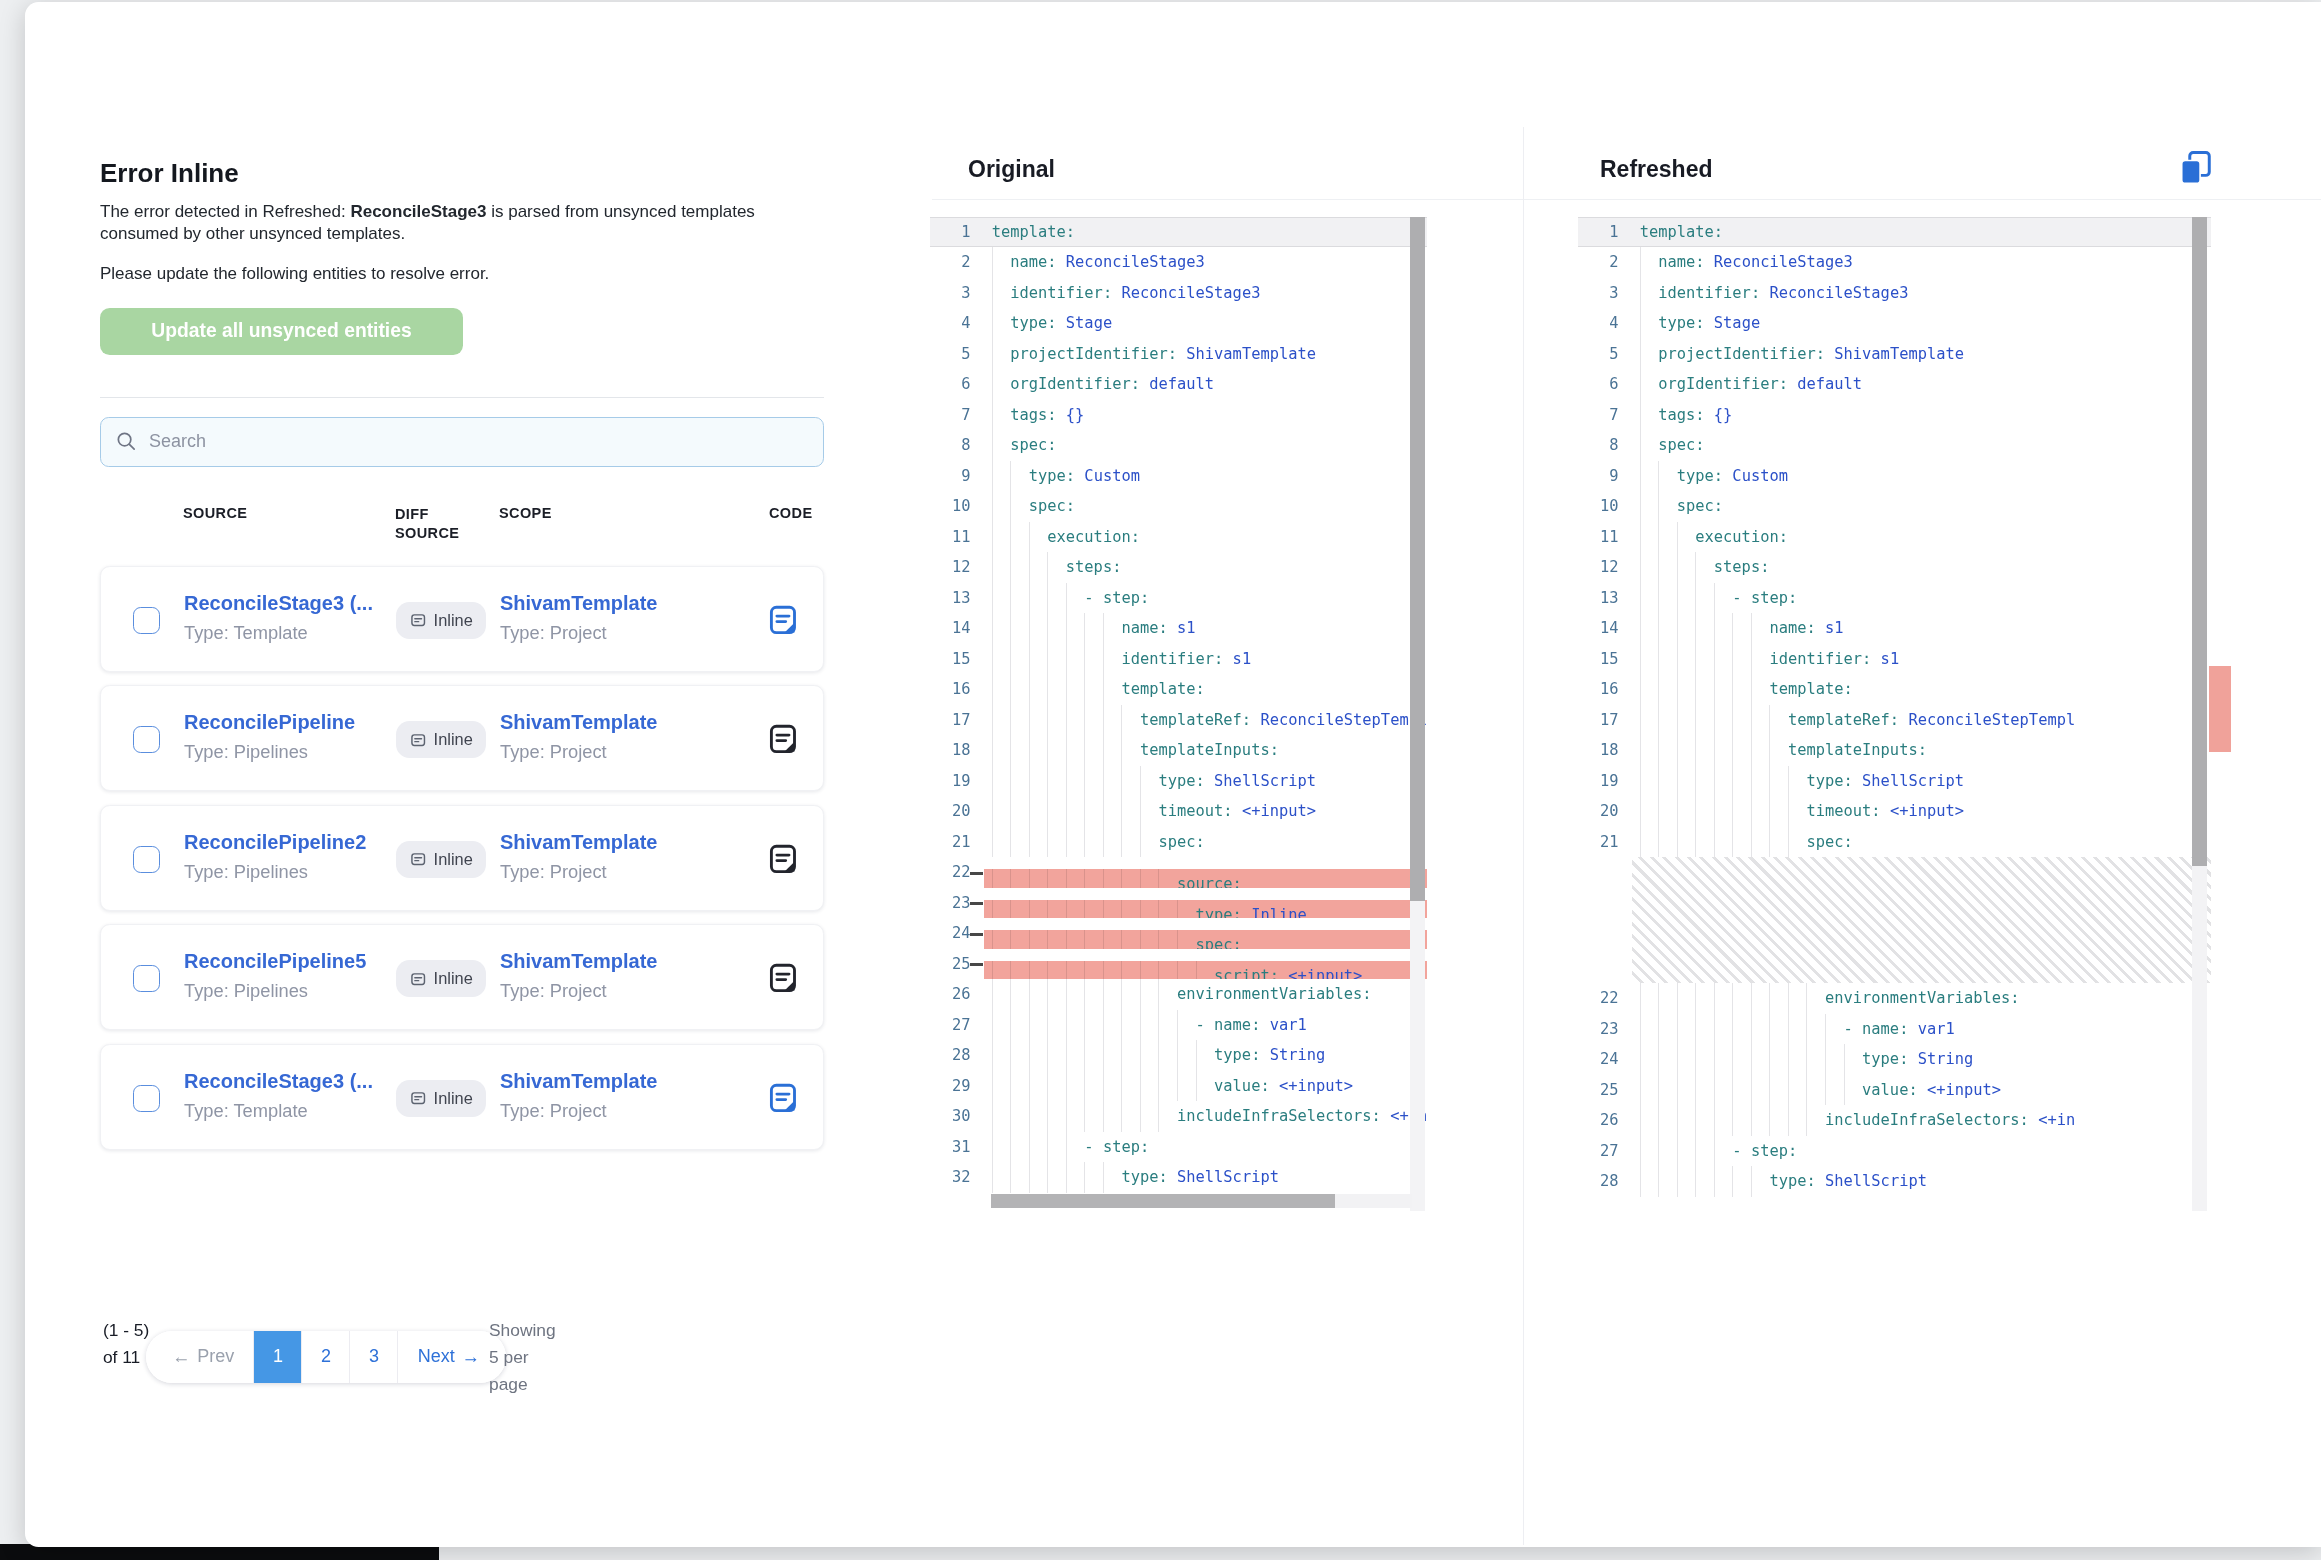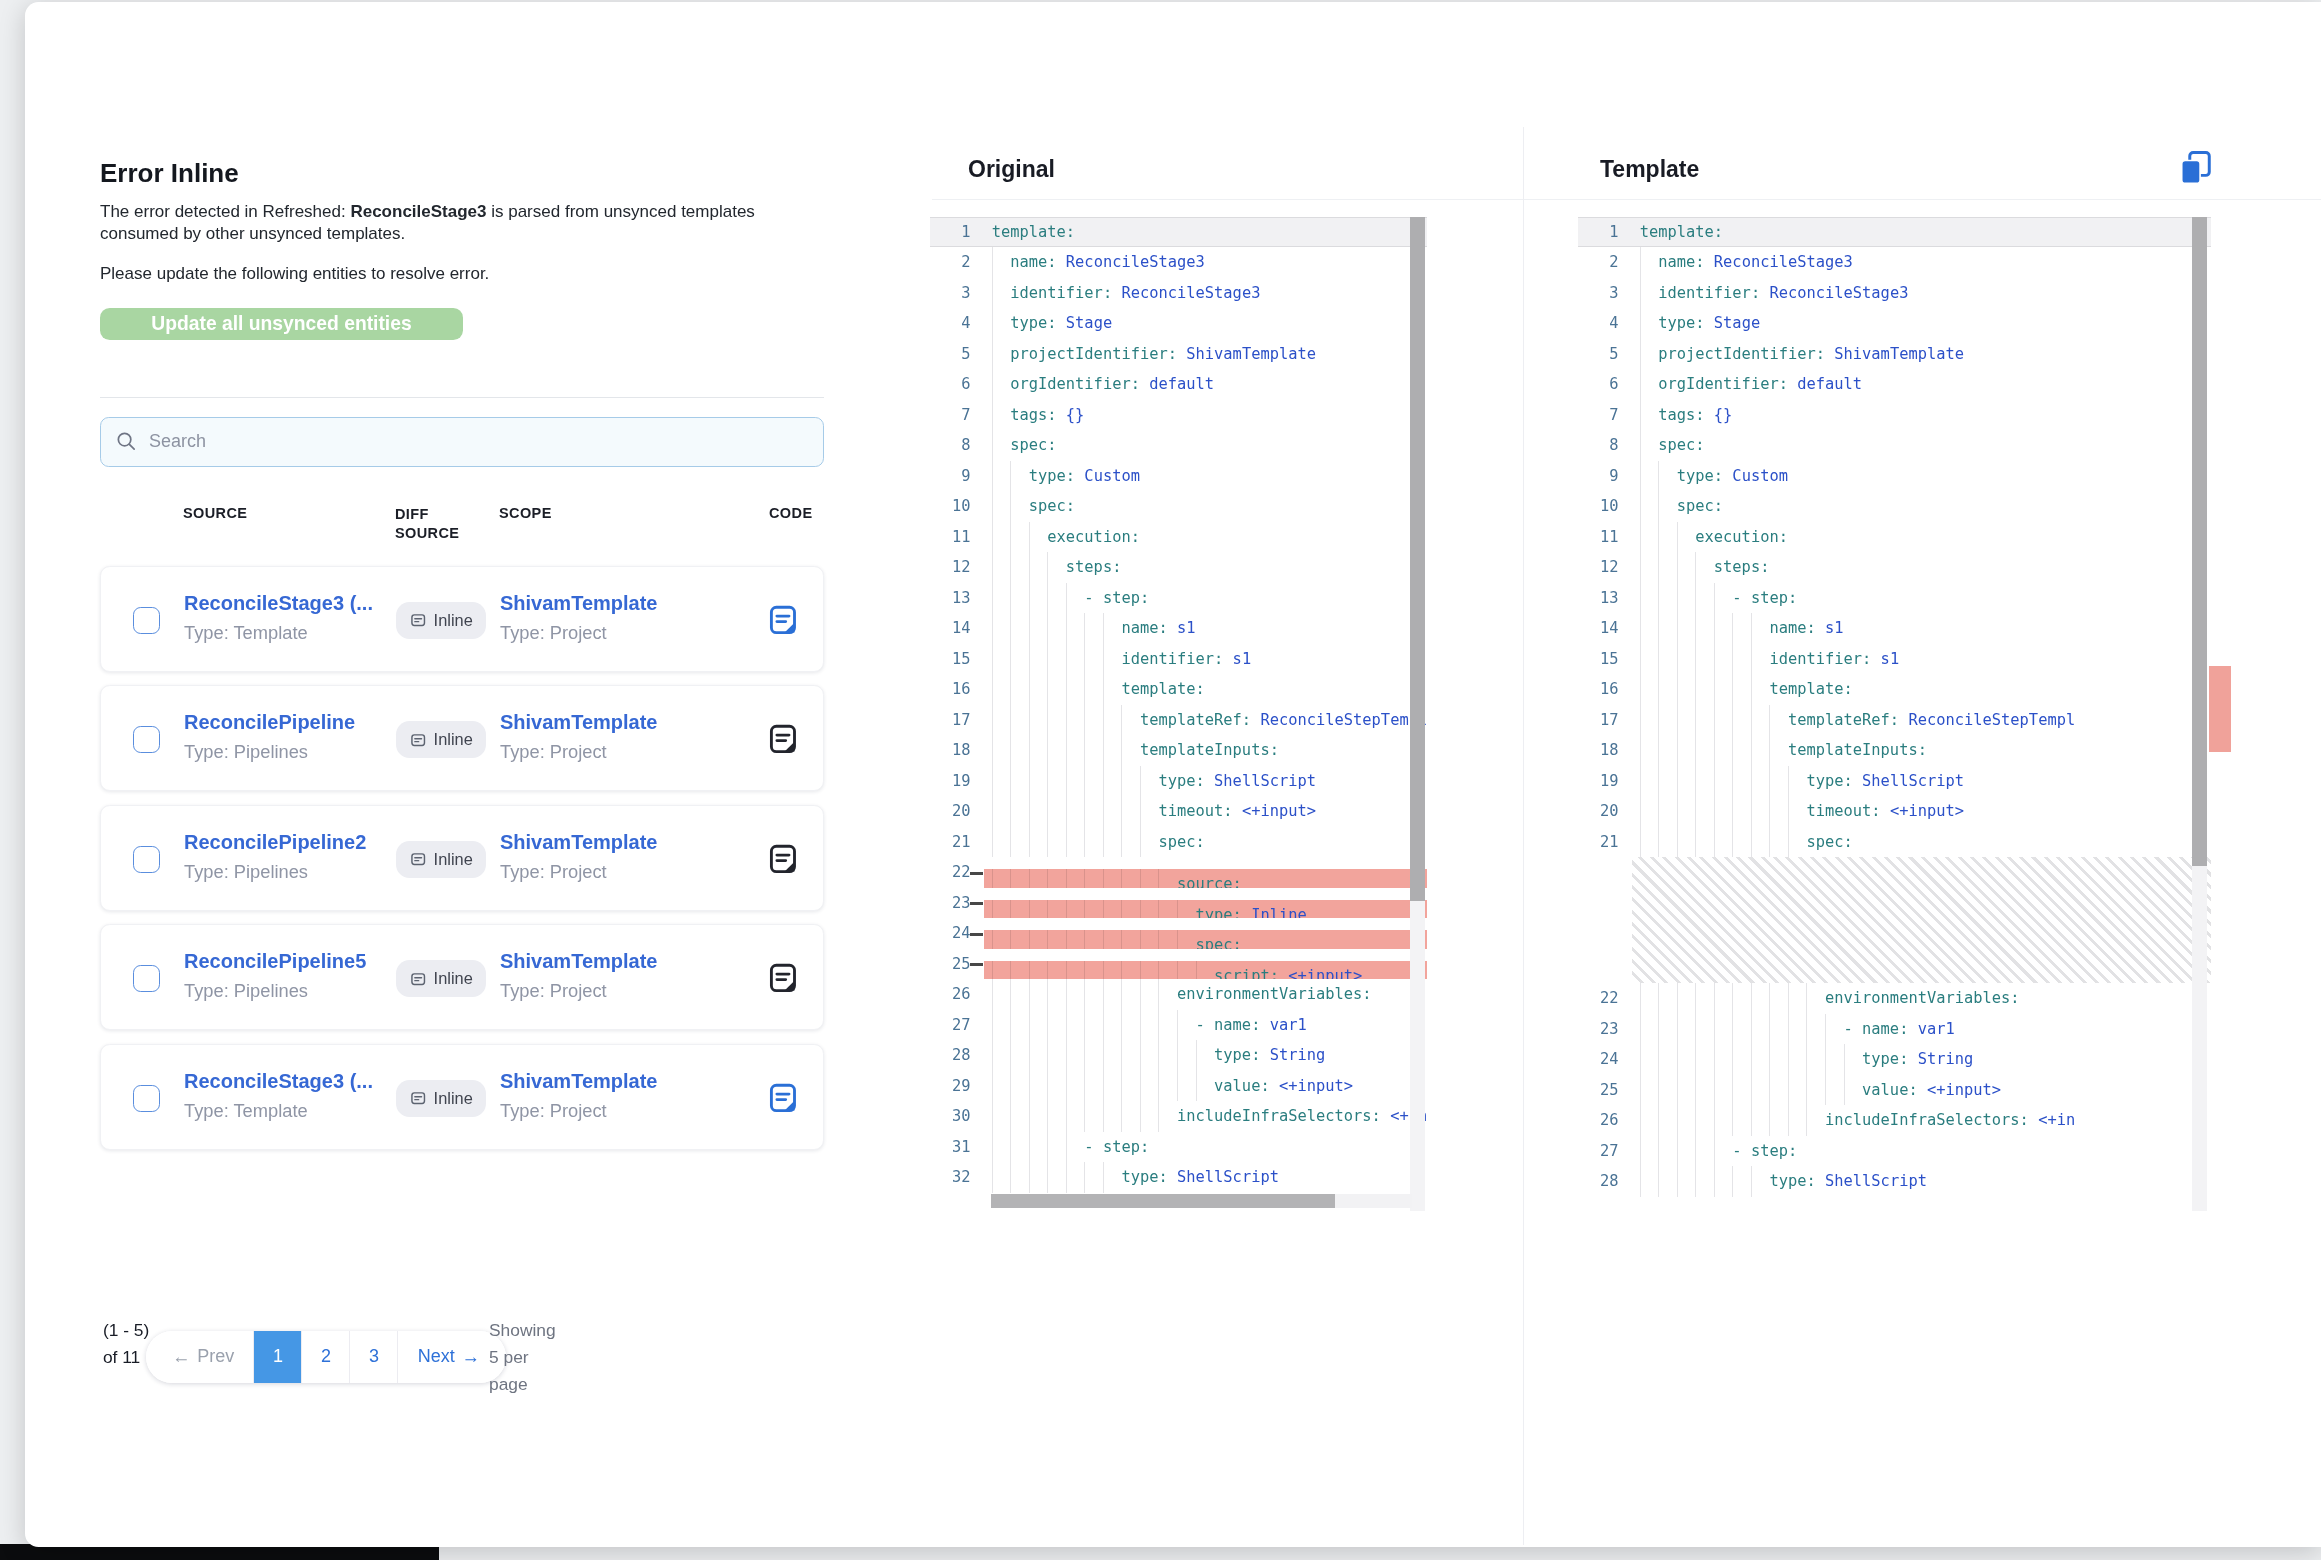--- a/index.html
+++ b/index.html
@@ -16,21 +16,21 @@
   .hdr .title { position:absolute; left:126px; top:35px; font-size:35px; font-weight:700; color:#101523; letter-spacing:0.2px; }
   .close { position:absolute; left:2215px; top:25px; width:50px; height:50px; display:flex; align-items:center; justify-content:center;
            font-size:33px; color:#a7abbe; cursor:pointer; font-weight:400; }
 
   
   .lp { position:absolute; left:75px; top:124px; width:734px; }
   .lp h2 { position:absolute; left:0; top:32px; font-size:26px; font-weight:700; color:#14181f; }
   .lp .p1 { position:absolute; left:0; top:75px; width:676px; font-size:17px; line-height:22px; color:#22272e; }
   .lp .p1 b { font-weight:700; }
   .lp .p2 { position:absolute; left:0; top:138px; width:676px; font-size:17px; color:#22272e; }
-  .btn-green { position:absolute; left:0; top:182px; width:363px; height:32px; background:#a9d6a2; border:none; border-radius:9.7px;
+  .btn-green { position:absolute; left:0; top:182px; width:363px; height:47px; background:#a9d6a2; border:none; border-radius:9.7px;
                color:#ffffff; font-size:19.3px; font-weight:700; font-family:inherit; cursor:default; }
   .lp hr.div { position:absolute; left:0; top:271px; width:724px; border:none; border-top:1px solid #e3e6ea; }
   .search { position:absolute; left:0; top:291px; width:724px; height:50px; background:#f4fafd; border:1.4px solid #a6cbe8;
             border-radius:8.7px; display:flex; align-items:center; padding:0 13.5px; }
   .search svg { flex:none; margin-right:11.6px; }
   .search input { border:none; outline:none; background:transparent; font-size:18px; color:#31353f; width:100%; font-family:inherit; }
   .search input::placeholder { color:#8d93a2; }
 
   .thead { position:absolute; left:0; top:371px; width:724px; height:56px; font-size:14.5px; font-weight:700; color:#1b1e27; letter-spacing:0.4px; }
   .thead .c { position:absolute; top:7.7px; }
@@ -246,21 +246,21 @@
           <div class="cell pg">3</div>
           <div class="cell next">
             <span>Next</span>
             <span class="arrow">→</span>
           </div>
         </div>
       <div class="pag-show">Showing 5 per page</div>
     </div>
 
     <span class="pane-hd" style="left:943px;">Original</span>
-    <span class="pane-hd" style="left:1575px;">Template</span>
+    <span class="pane-hd" style="left:1575px;">Refreshed</span>
     <span class="copy">
       <svg width="39" height="39" viewBox="0 0 34 34">
         <rect x="12" y="3" width="17" height="20" rx="3" fill="#ffffff" stroke="#2a6fd6" stroke-width="2.6"></rect>
         <rect x="5" y="10" width="16" height="20" rx="3" fill="#2a6fd6" stroke="#ffffff" stroke-width="1.4"></rect>
       </svg>
     </span>
     <div class="hd-rule"></div>
     <div class="sash"></div>
 
     <div class="code" id="orig-code" style="left:905px; width:497px;">

